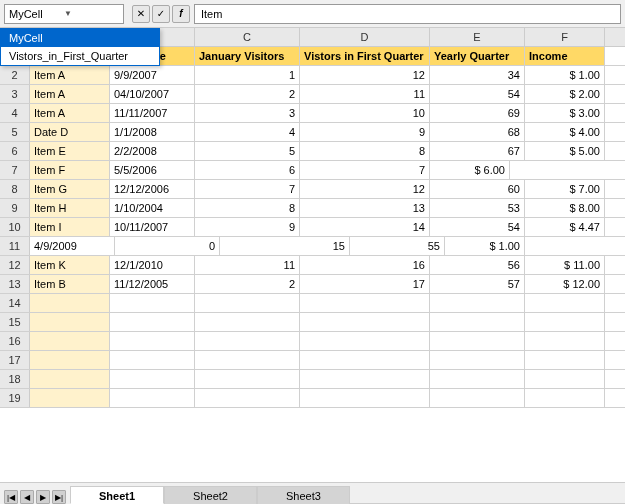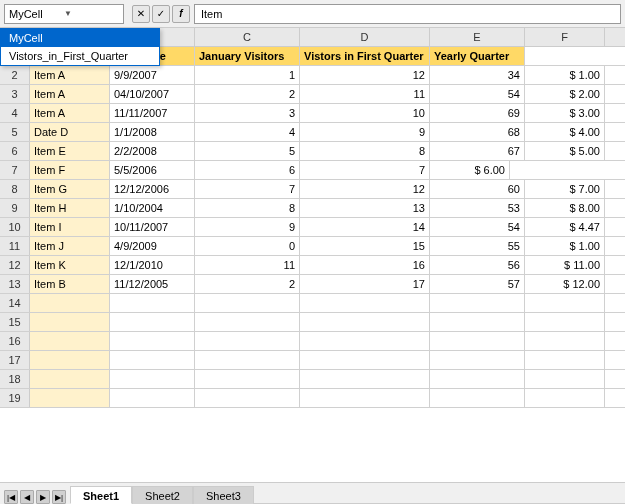--- a/index.html
+++ b/index.html
@@ -176,21 +176,21 @@
     }
     .tab-nav-btn {
       width: 14px; height: 14px;
       background: #d0d0d0;
       border: 1px solid #aaa;
       display: flex; align-items: center; justify-content: center;
       font-size: 8px; cursor: pointer;
       border-radius: 1px;
     }
     .sheet-tab {
-      padding: 2px 12px;
+      padding: 2px 28px;
       border: 1px solid #ccc;
       border-bottom: none;
       background: #d4d4d4;
       cursor: pointer;
       font-size: 11px;
       height: 18px;
       line-height: 14px;
     }
     .sheet-tab.active {
       background: #fff;
@@ -234,20 +234,21 @@
 
   <div class="grid-body" id="grid-body">
 
     <div class="grid-row" id="header-row">
       <div class="row-num selected">1</div>
       <div class="cell col-a header-row active">Item</div>
       <div class="cell col-b header-row">Start Date</div>
       <div class="cell col-c header-row">January Visitors</div>
       <div class="cell col-d header-row">Vistors in First Quarter</div>
       <div class="cell col-e header-row">Yearly Quarter</div>
+      <div class="cell col-f header-row">Income</div>
     </div>
 
   <div class="grid-row">
         <div class="row-num">2</div>
         <div class="cell col-a selected-col">Item A</div>
         <div class="cell col-b">9/9/2007</div>
         <div class="cell col-c text-right">1</div>
         <div class="cell col-d text-right">12</div>
         <div class="cell col-e text-right">34</div>
         <div class="cell col-f text-right">$ 1.00</div>
@@ -318,21 +319,20 @@
         <div class="row-num">10</div>
         <div class="cell col-a selected-col">Item I</div>
         <div class="cell col-b">10/11/2007</div>
         <div class="cell col-c text-right">9</div>
         <div class="cell col-d text-right">14</div>
         <div class="cell col-e text-right">54</div>
         <div class="cell col-f text-right">$ 4.47</div>
       </div>
       <div class="grid-row">
         <div class="row-num">11</div>
-        <div class="cell col-a selected-col">Item J</div>
         <div class="cell col-b">4/9/2009</div>
         <div class="cell col-c text-right">0</div>
         <div class="cell col-d text-right">15</div>
         <div class="cell col-e text-right">55</div>
         <div class="cell col-f text-right">$ 1.00</div>
       </div>
       <div class="grid-row">
         <div class="row-num">12</div>
         <div class="cell col-a selected-col">Item K</div>
         <div class="cell col-b">12/1/2010</div>

